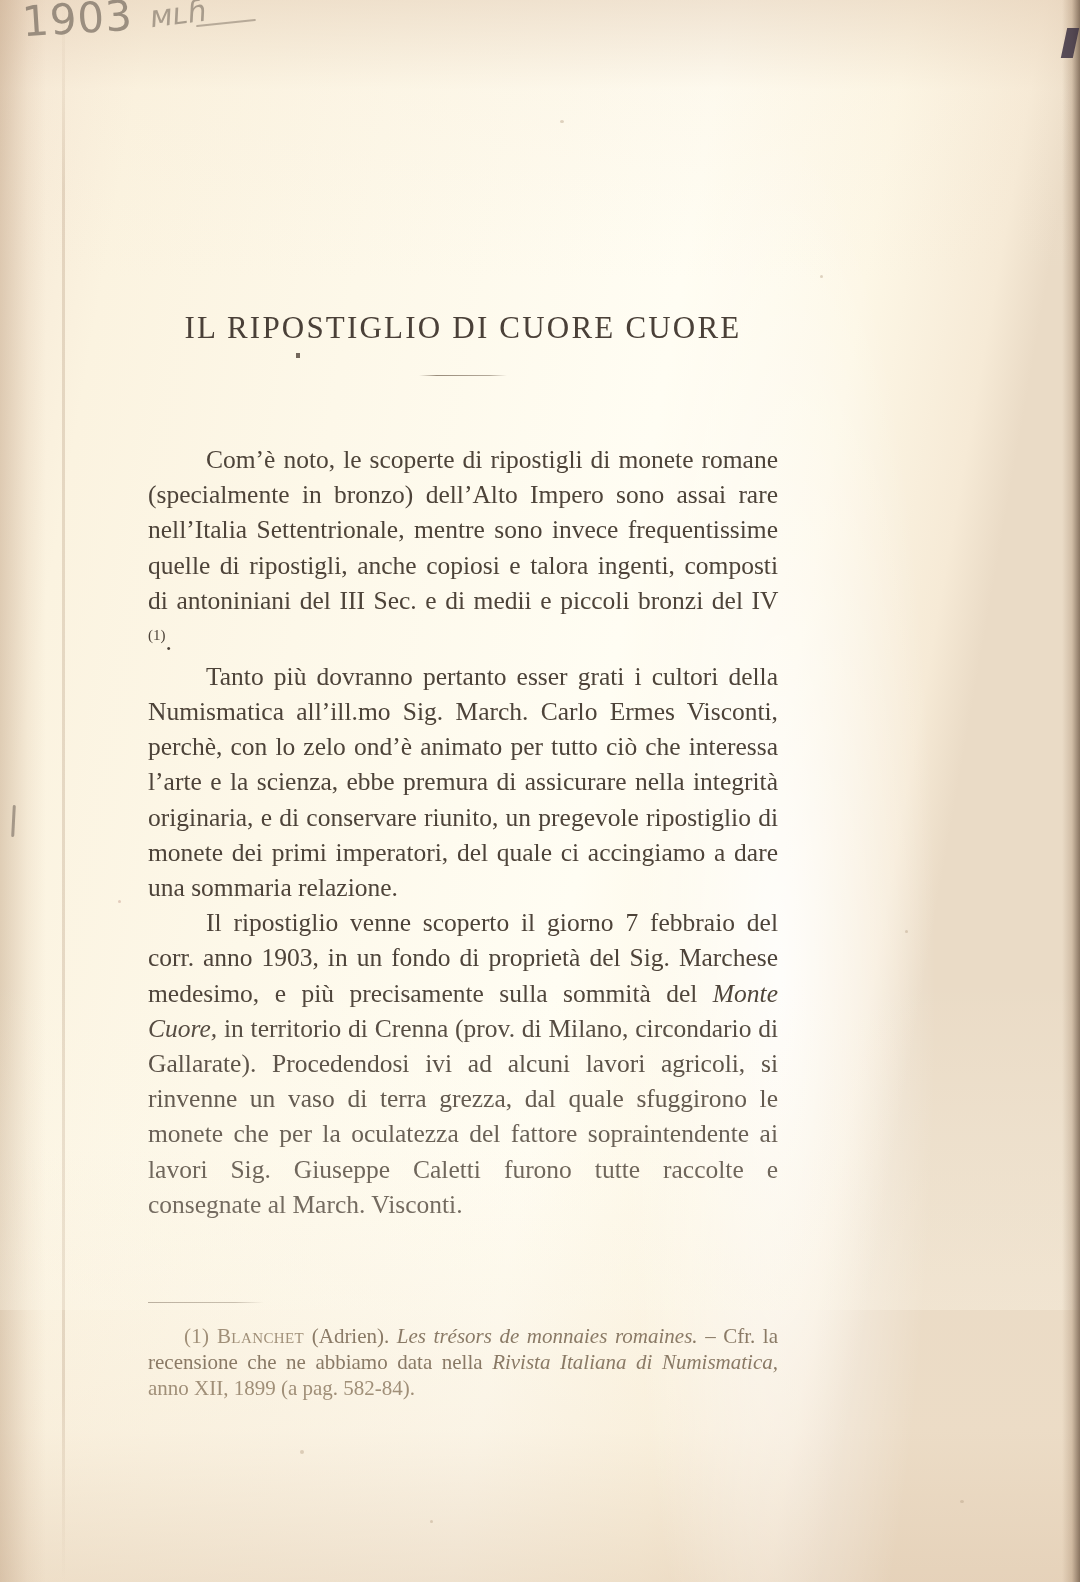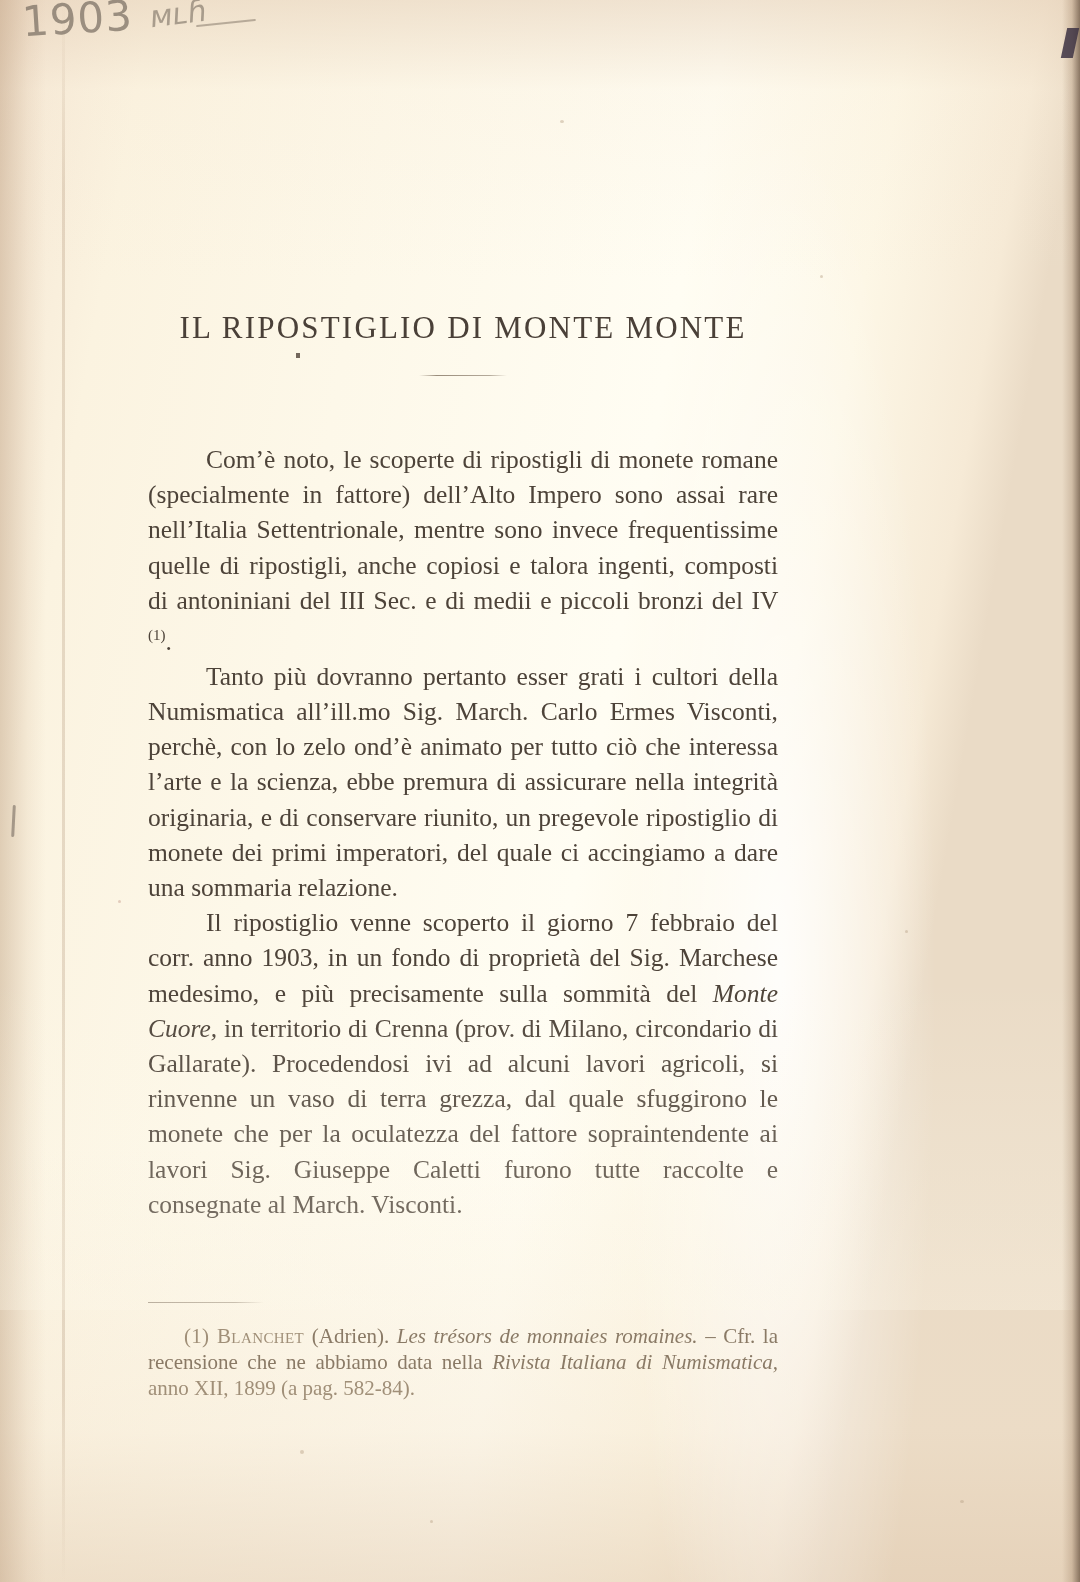--- a/index.html
+++ b/index.html
@@ -253,26 +253,26 @@
   <div class="speck" style="left:960px;top:1500px;width:4px;height:3px;"></div>
   <div class="speck" style="left:430px;top:1520px;width:3px;height:3px;"></div>
 
   <div class="pencil-top">1903</div>
   <div class="pencil-scrawl">ᴍʟɦ</div>
   <div class="pencil-scrawl-tail"></div>
   <div class="margin-tick"></div>
 
   <div class="content">
 
-    <h1 class="doc-title">IL RIPOSTIGLIO DI MONTE MONTE</h1>
+    <h1 class="doc-title">IL RIPOSTIGLIO DI CUORE CUORE</h1>
     <div class="title-rule"></div>
 
     <div class="body-block">
 
-      <p class="para"><span>Com’è noto, le scoperte di ripostigli di monete romane (specialmente in fattore) dell’Alto Impero sono assai rare nell’Italia Settentrionale, mentre sono invece frequentissime quelle di ripostigli, anche copiosi e talora ingenti, composti di antoniniani del III Sec. e di medii e piccoli bronzi del IV</span> <sup class="fn-ref">(1)</sup><span>.</span></p>
+      <p class="para"><span>Com’è noto, le scoperte di ripostigli di monete romane (specialmente in bronzo) dell’Alto Impero sono assai rare nell’Italia Settentrionale, mentre sono invece frequentissime quelle di ripostigli, anche copiosi e talora ingenti, composti di antoniniani del III Sec. e di medii e piccoli bronzi del IV</span> <sup class="fn-ref">(1)</sup><span>.</span></p>
 
       <p class="para">Tanto più dovranno pertanto esser grati i cultori della Numismatica all’ill.mo Sig. March. Carlo Ermes Visconti, perchè, con lo zelo ond’è animato per tutto ciò che interessa l’arte e la scienza, ebbe premura di assicurare nella integrità originaria, e di conservare riunito, un pregevole ripostiglio di monete dei primi imperatori, del quale ci accingiamo a dare una sommaria relazione.</p>
 
       <p class="para"><span>Il ripostiglio venne scoperto il giorno 7 febbraio del corr. anno 1903, in un fondo di proprietà del Sig. Marchese medesimo, e più precisamente sulla sommità del </span><i>Monte Cuore,</i><span> in territorio di Crenna (prov. di Milano, circondario di Gallarate). Procedendosi ivi ad alcuni lavori agricoli, si rinvenne un vaso di terra grezza, dal quale sfuggirono le monete che per la oculatezza del fattore sopraintendente ai lavori Sig. Giuseppe Caletti furono tutte raccolte e consegnate al March. Visconti.</span></p>
 
     </div>
 
     <div style="height:80px;"></div>
 
     <div class="footnote-rule"></div>

